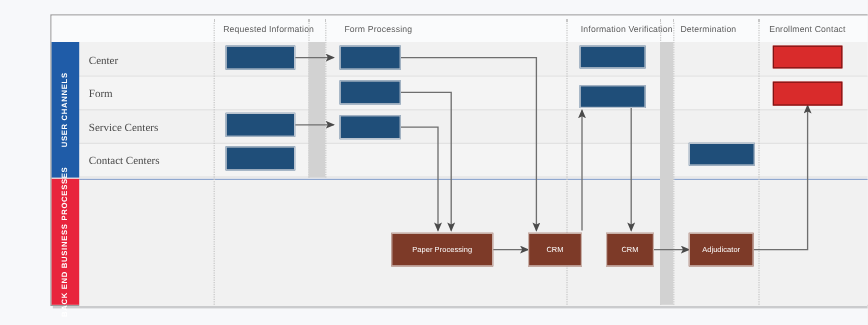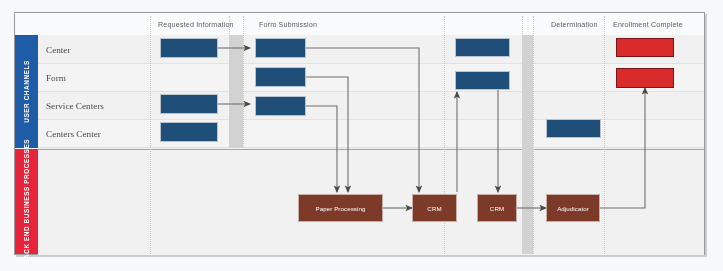--- a/index.html
+++ b/index.html
@@ -2,21 +2,21 @@
 <html><head>
 <meta charset="utf-8">
 <style>
   html,body{margin:0;padding:0;}
   body{
     width:723px;height:271px;
     background:#f7f8fa;
     font-family:"Liberation Sans", sans-serif;
     overflow:hidden;
   }
-  #stage{position:relative;width:633px;height:271px;}
+  #stage{position:relative;width:633px;height:271px;margin-left:28px;}
 
   
   .frame{
     position:absolute;left:14px;top:12px;width:691px;height:243px;
     background:#f1f1f1;
     border:1px solid #9a9a9a;
     box-shadow:2px 2px 0 rgba(0,0,0,.18);
     box-sizing:border-box;
   }
   .header-strip{
@@ -86,23 +86,24 @@
 </style>
 </head>
 <body>
 
 <div id="stage">
 
   <div class="frame"></div>
   <div class="header-strip"></div>
 
   <div class="col-head" style="left:158px">Requested Information</div>
-  <div class="col-head" style="left:259px">Form Submission</div>
-  <div class="col-head" style="left:551px">Determination</div>
-  <div class="col-head" style="left:613px">Enrollment Complete</div>
+  <div class="col-head" style="left:259px">Form Processing</div>
+  <div class="col-head" style="left:456px">Information Verification</div>
+  <div class="col-head" style="left:539px">Determination</div>
+  <div class="col-head" style="left:613px">Enrollment Contact</div>
 
   <div class="lane" style="top:35px;height:29px;"></div>
   <div class="lane alt" style="top:64px;height:28px;"></div>
   <div class="lane" style="top:92px;height:28px;"></div>
   <div class="lane alt" style="top:120px;height:28px;"></div>
 
   <div class="backend"></div>
 
   <div class="col-div" style="left:150px;top:16px;height:238px;"></div>
   <div class="col-div" style="left:229px;top:16px;height:132px;"></div>
@@ -118,21 +119,21 @@
   <div class="band band-user">
     <span>USER CHANNELS</span>
   </div>
   <div class="band band-back">
     <span>BACK END BUSINESS PROCESSES</span>
   </div>
 
   <div class="lane-label" style="top:45px">Center</div>
   <div class="lane-label" style="top:73px">Form</div>
   <div class="lane-label" style="top:101px">Service Centers</div>
-  <div class="lane-label" style="top:129px">Centers Center</div>
+  <div class="lane-label" style="top:129px">Contact Centers</div>
 
   <svg class="wires">
     <defs>
       <marker id="ah" markerWidth="7" markerHeight="7" refX="6" refY="3" orient="auto">
         <path d="M0,0 L7,3 L0,6 L1.6,3 Z" fill="#4a4a4a"></path>
       </marker>
     </defs>
     <g stroke="#6e6e6e" stroke-width="1.1" fill="none">
 
       <path d="M218,48 L250,48" marker-end="url(#ah)"></path>

